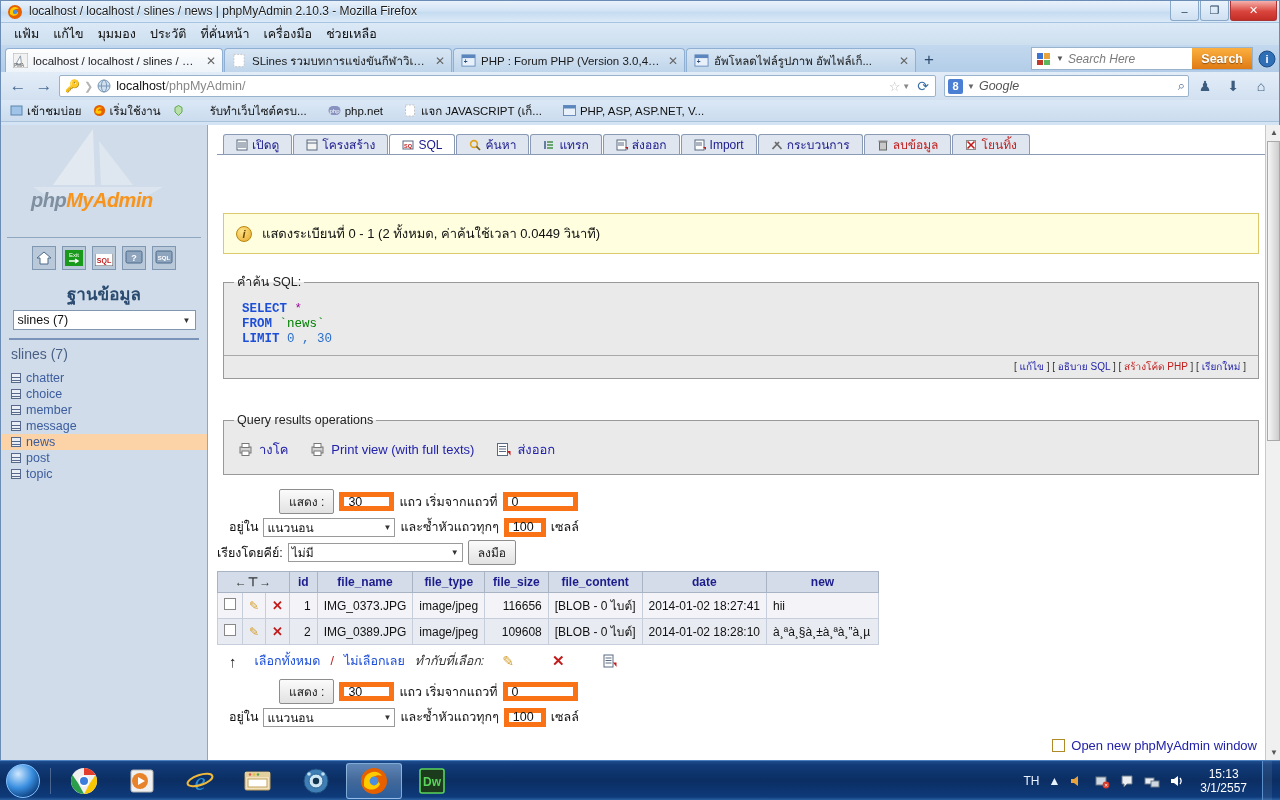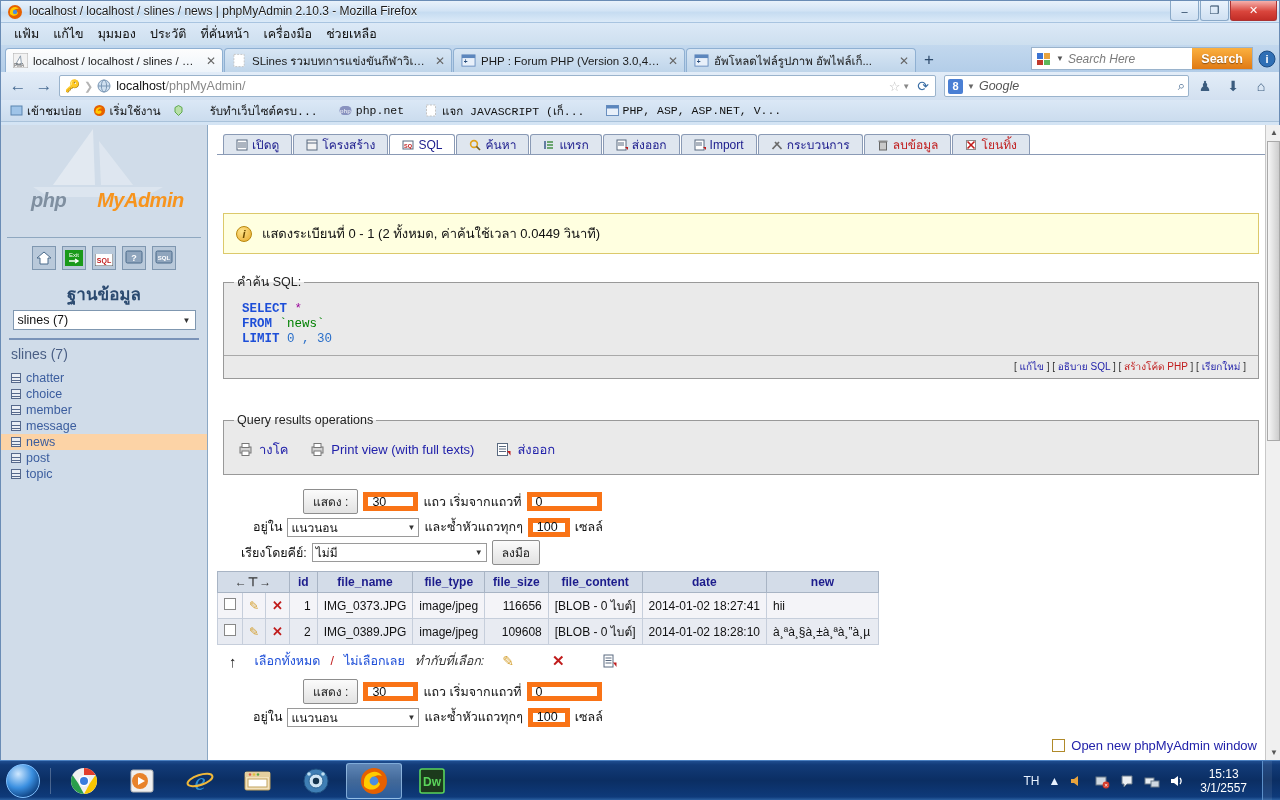--- a/index.html
+++ b/index.html
@@ -118,38 +118,38 @@
   #searchbar .sph { flex: 1; font-size: 12.5px; color: #555; font-style: italic; }
   #searchbar .mag { color: #4a6d93; font-size: 13px; }
   .navicon { width: 24px; text-align: center; font-size: 14px; color: #3b5c7e; }
 
   
   #bookmarks {
     height: 22px; display: flex; align-items: center; gap: 3px; padding: 0 5px;
     background: linear-gradient(to bottom,#dbe8f6,#cbdcee);
     font-size: 11.5px; color: #111; border-bottom: 1px solid #a9c2da;
   }
-  .bm { display: flex; align-items: center; gap: 4px; padding: 1px 4px; white-space: nowrap; font-family: Liberation Mono, monospace; }
+  .bm { display: flex; align-items: center; gap: 4px; padding: 1px 4px; white-space: nowrap; }
   .bmico { width: 13px; height: 13px; flex: 0 0 13px; }
 
   
   #page { position: absolute; left: 0; top: 124px; width: 1280px; height: 636px; background: #fff; }
   #sidebar {
     position: absolute; left: 0; top: 0; width: 207px; height: 636px;
     background: #d0dce9; border-right: 1px solid #8ca8c4; overflow: hidden;
   }
   #logo-area { height: 110px; position: relative; }
   #logo-area .ship { position: absolute; left: 22px; top: 2px; opacity: .5; }
   .pma-logo {
     position: absolute; left: 30px; top: 64px;
     font-size: 20px; font-weight: bold; font-style: italic;
     letter-spacing: -0.5px;
   }
   .pma-logo .a { color: #7f8fa0; }
-  .pma-logo .b { color: #f7941d; padding-left: 31px; }
+  .pma-logo .b { color: #f7941d; }
   #sidebar hr.rule { border: none; border-top: 1px solid #8fa8c0; margin: 2px 6px; }
   #iconrow { display: flex; gap: 6px; justify-content: center; padding: 6px 0 10px; }
   .sqbtn {
     width: 24px; height: 24px; border: 1px solid #7f97b0; background: #b9c9da;
     display: flex; align-items: center; justify-content: center; font-size: 10px;
   }
   #db-label { text-align: center; font-size: 17px; color: #2b4a70; font-weight: bold; padding-bottom: 3px;}
   #db-select {
     width: 183px; height: 20px; margin: 0 auto; display: flex; align-items: center;
     justify-content: space-between; background: #fff; border: 1px solid #7f97b0;
@@ -219,21 +219,21 @@
   #sqllinks a { color: #2222aa; text-decoration: none; }
   #sqllinks a.red { color: #c01c1c; }
 
   
   #qro { margin-top: 34px; }
   #qro .ops { display: flex; align-items: center; gap: 22px; padding: 6px 4px 4px; font-size: 13px; }
   #qro .op { display: flex; align-items: center; gap: 6px; color: #2222aa; }
   .opico { width: 15px; height: 15px; flex: 0 0 15px; }
 
   
-  .pagerow { font-size: 12.5px; color: #111; margin-left: 24px; }
+  .pagerow { font-size: 12.5px; color: #111; }
   .pagerow .line { display: flex; align-items: center; gap: 5px; margin-top: 3px; }
   .btn3d {
     border: 1px solid #8d8d8d; background: linear-gradient(to bottom,#fbfbfb,#e2e2e2);
     padding: 2px 9px; font-size: 12px; color: #222; border-radius: 2px;
   }
   .tbox {
     border: 5px solid #f97316; background: #fff; height: 19px; font-size: 12.5px;
     display: flex; align-items: center; padding: 0 4px; color: #111;
   }
   .selbox {

